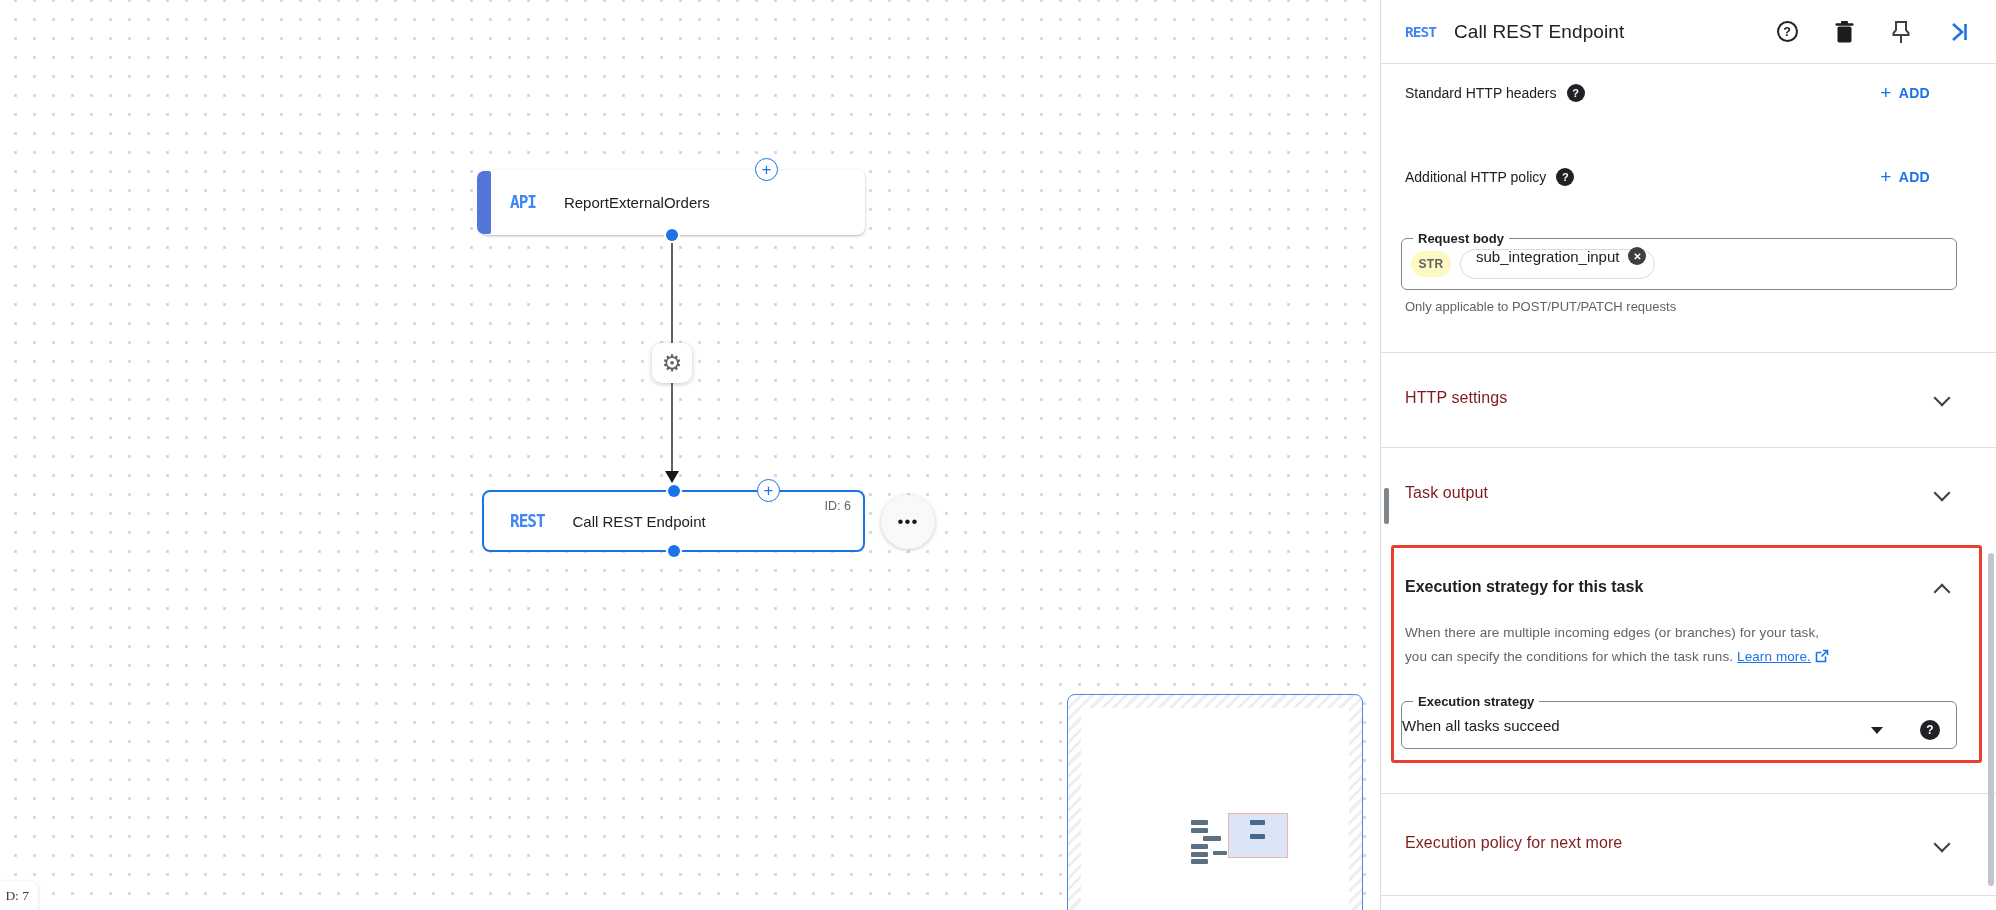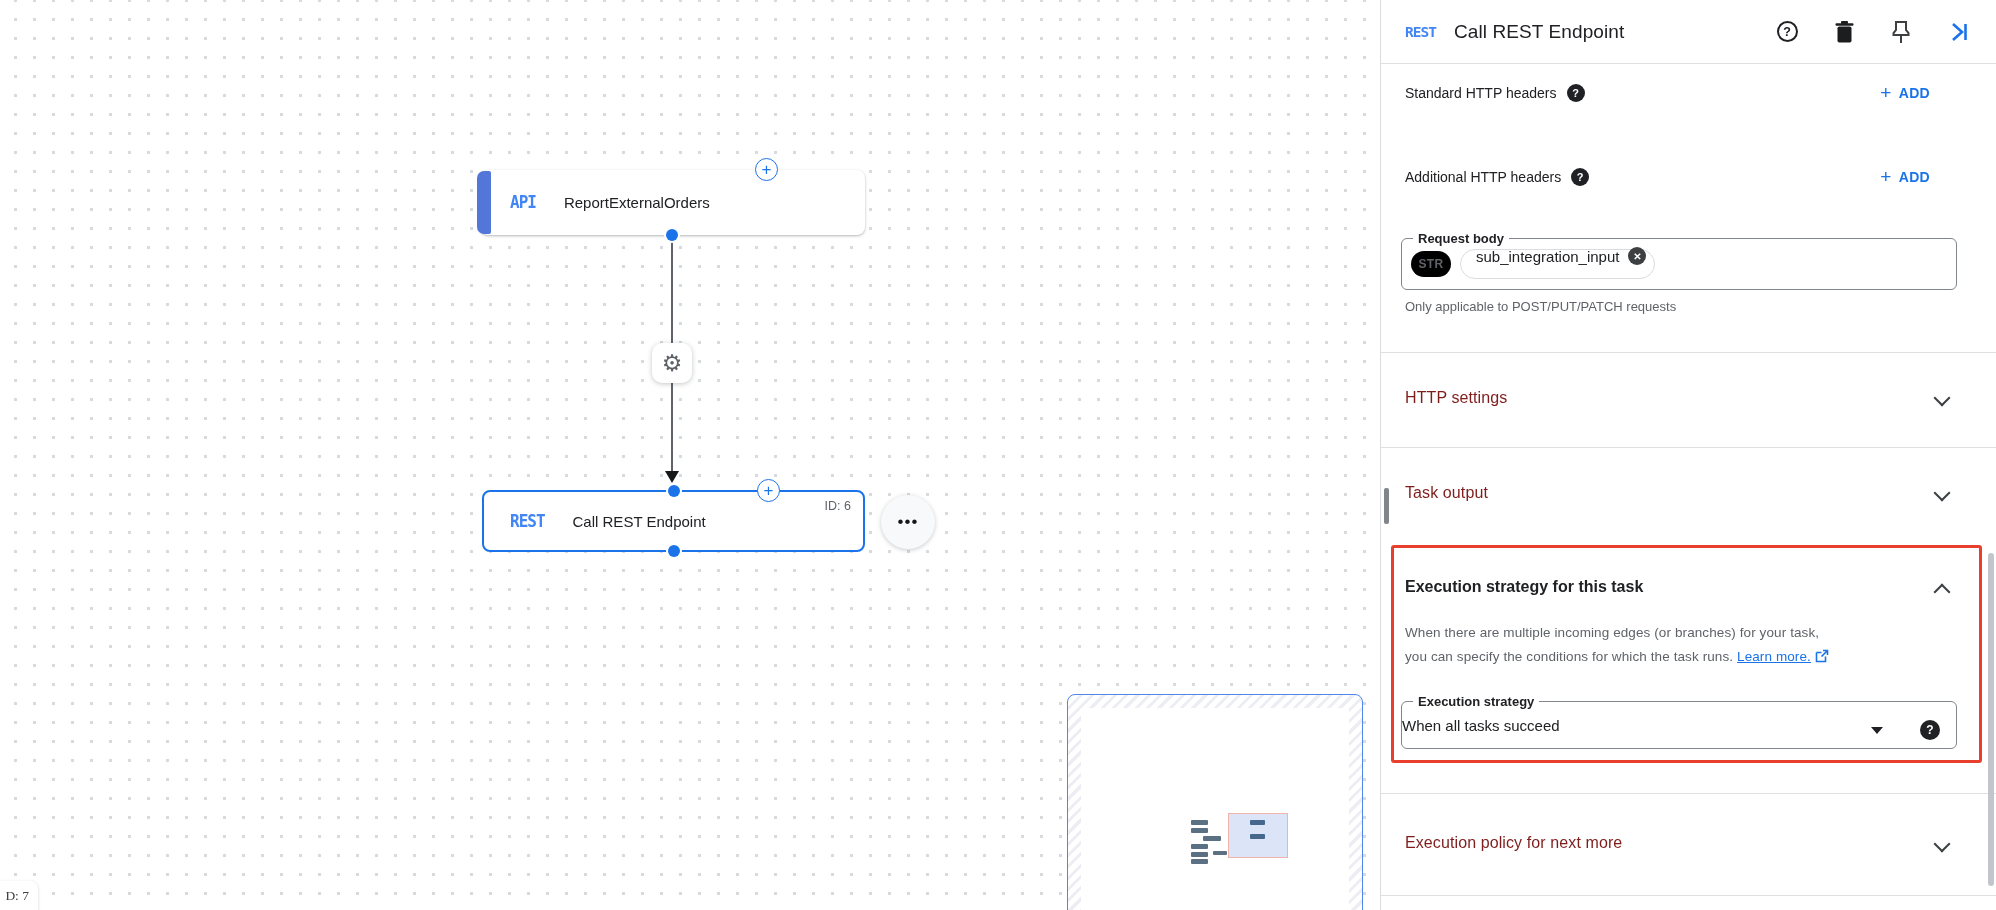--- a/index.html
+++ b/index.html
@@ -113,21 +113,21 @@
 
   .outlined-field {
     position:absolute; left:20px; width:556px; border:1px solid #80868b; border-radius:6px;
     background:#fff; display:flex; align-items:center;
   }
   .field-label {
     position:absolute; top:-9px; left:11px; background:#fff; padding:0 5px;
     font-size:13px; font-weight:bold; color:#202124; line-height:17px;
   }
   .str-chip {
-    margin-left:9px; background:#000000; color:#5f6368; font-weight:bold; font-size:12px;
+    margin-left:9px; background:#fef9c3; color:#5f6368; font-weight:bold; font-size:12px;
     height:26px; min-width:40px; border-radius:13px; display:flex; align-items:center; justify-content:center;
     letter-spacing:.3px; flex:none;
   }
   .value-chip {
     margin-left:9px; height:30px; border:1px solid #dadce0; border-radius:16px;
     display:flex; align-items:center; padding:0 8px 16px 15px; gap:9px; font-size:15px; color:#202124;
   }
   .chip-close {
     width:18px; height:18px; border-radius:50%; background:#3c4043; color:#fff;
     display:flex; align-items:center; justify-content:center; font-size:10px; font-weight:bold; cursor:pointer;
@@ -254,21 +254,21 @@
       <span class="help-filled">?</span>
     </span>
     <span class="add-btn">
       <span class="add-plus">+</span>
       <span>ADD</span>
     </span>
   </div>
 
   <div class="hrow" style="top:164px; height:26px;">
     <span class="row-label">
-      <span>Additional HTTP headers</span>
+      <span>Additional HTTP policy</span>
       <span class="help-filled">?</span>
     </span>
     <span class="add-btn">
       <span class="add-plus">+</span>
       <span>ADD</span>
     </span>
   </div>
 
   <div class="outlined-field" style="top:238px; height:52px;">
     <span class="field-label">Request body</span>

